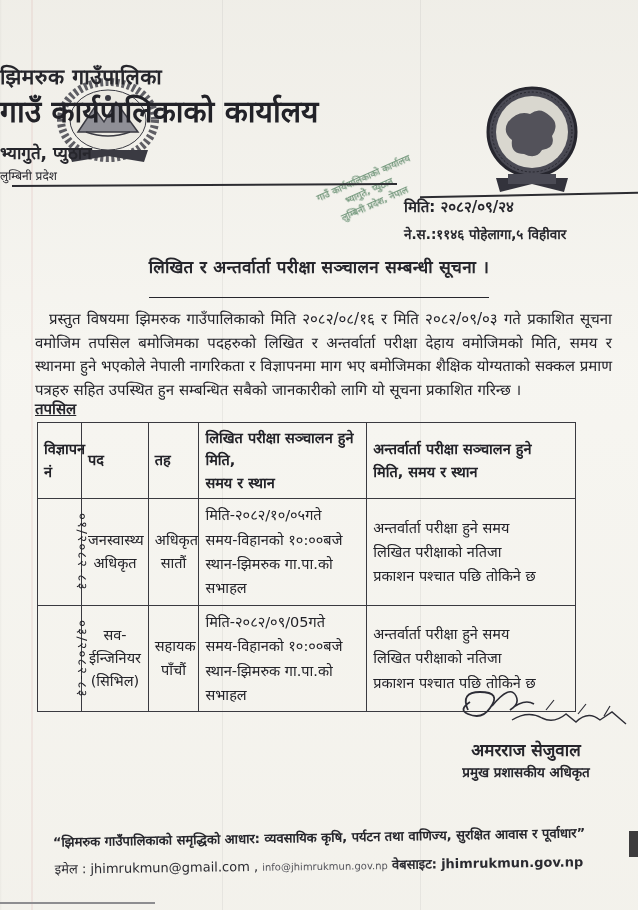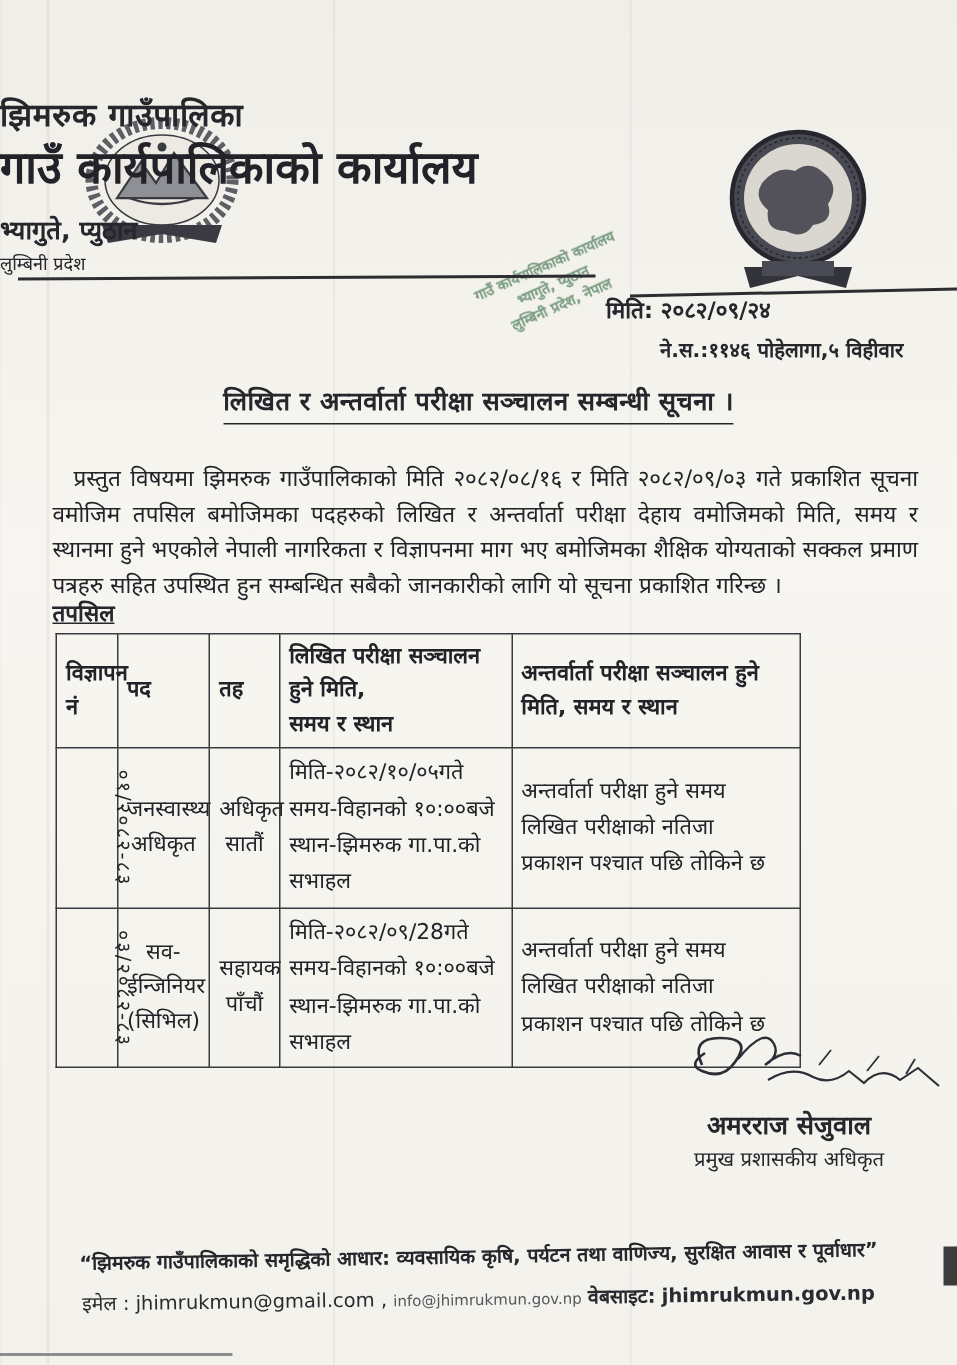--- a/index.html
+++ b/index.html
@@ -28,56 +28,56 @@
     color:#4d7c5a; opacity:0.75; text-align:center; line-height:1.45;
     font-size:9.5px; font-weight:600; filter:blur(0.2px);
   }
 
   .rule { position:absolute; height:2px; background:#2c2c31; }
   .rule-left { left:12px; top:184px; width:385px; transform:rotate(-0.3deg); }
   .rule-right { left:420px; top:194px; width:218px; transform:rotate(-1.2deg); }
 
   .meta-left { position:absolute; left:55px; top:197px; font-size:15px; font-weight:600; }
   .meta-right { position:absolute; left:404px; top:194px; font-size:15px; font-weight:600; line-height:1.85; }
-  .meta-right .ns { font-size:13.5px;margin-left:36px; }
+  .meta-right .ns { font-size:13.5px; }
 
   .doc-title {
     position:absolute; top:255px; width:100%; text-align:center;
     font-size:17px; font-weight:700; letter-spacing:0.3px;
   }
-  .doc-title span { border-bottom:1.5px solid #26262c; padding-bottom:4px; }
+  .doc-title span { border-bottom:1.5px solid #26262c; padding-bottom:20px; }
 
   .body-par {
     position:absolute; left:35px; top:308px; width:577px;
     font-size:15px; line-height:23.5px; text-align:justify; text-indent:14px;
     color:#222228;
   }
   .tapasil { position:absolute; left:35px; top:398px; font-size:15px; font-weight:700; text-decoration:underline;text-align:center; }
 
   
   table.notice {
-    position:absolute; left:37px; top:422px; width:497px;
+    position:absolute; left:37px; top:422px; width:539px;
     border-collapse:collapse; table-layout:fixed;
     font-size:14.5px; color:#222228;
   }
   table.notice th, table.notice td { border:1.4px solid #3a3a40; vertical-align:middle; padding:4px 6px; font-weight:500; }
   table.notice th { font-size:14.5px; font-weight:600; text-align:left; line-height:1.55; white-space:pre-line; vertical-align:middle; }
   th.c-adno { width:8.2%; }  th.c-post { width:12.4%; } th.c-level { width:9.4%; }
   th.c-written { width:31.2%; } th.c-interview { width:38.8%; }
   tr.hdr-row { height:56px; }
   tr.data-row1 { height:95px; } tr.data-row2 { height:106px; }
   td.adno { text-align:center; position:relative; }
   td.adno span { display:inline-block; transform:rotate(90deg); white-space:nowrap; font-size:13px; letter-spacing:1.5px; }
   td.center { text-align:center; white-space:pre-line; line-height:1.6; }
   td.multiline { white-space:pre-line; line-height:1.68; }
 
   
   .sig-block { position:absolute; left:420px; top:686px; width:212px; text-align:center; }
   .sig-name { margin-top:52px; font-size:17px; font-weight:700; }
-  .sig-desig { font-size:13.5px; font-weight:400; margin-top:2px; }
+  .sig-desig { font-size:13.5px; font-weight:700; margin-top:2px; }
   .sig-scribble { position:absolute; left:30px; top:-6px; }
 
   
   .foot-motto {
     position:absolute; left:0; top:828px; width:100%; text-align:center;
     font-size:13px; font-weight:600; transform:rotate(-1deg); color:#26262c;
   }
   .foot-contact {
     position:absolute; left:0; top:856px; width:100%; text-align:center;
     font-size:13px; transform:rotate(-0.8deg); color:#2a2a30;
@@ -171,21 +171,21 @@
 लिखित परीक्षाको नतिजा
 प्रकाशन पश्चात पछि तोकिने छ</td>
     </tr>
     <tr class="data-row2">
       <td class="adno"><span>०३/२०८२-८३</span></td>
       <td class="center">सव-
 ईन्जिनियर
 (सिभिल)</td>
       <td class="center">सहायक
 पाँचौं</td>
-      <td class="multiline">मिति-२०८२/०९/28गते
+      <td class="multiline">मिति-२०८२/०९/05गते
 समय-विहानको १०:००बजे
 स्थान-झिमरुक गा.पा.को सभाहल</td>
       <td class="multiline">अन्तर्वार्ता परीक्षा हुने समय
 लिखित परीक्षाको नतिजा
 प्रकाशन पश्चात पछि तोकिने छ</td>
     </tr>
   </tbody>
     </table>
 
   <div class="sig-block">

